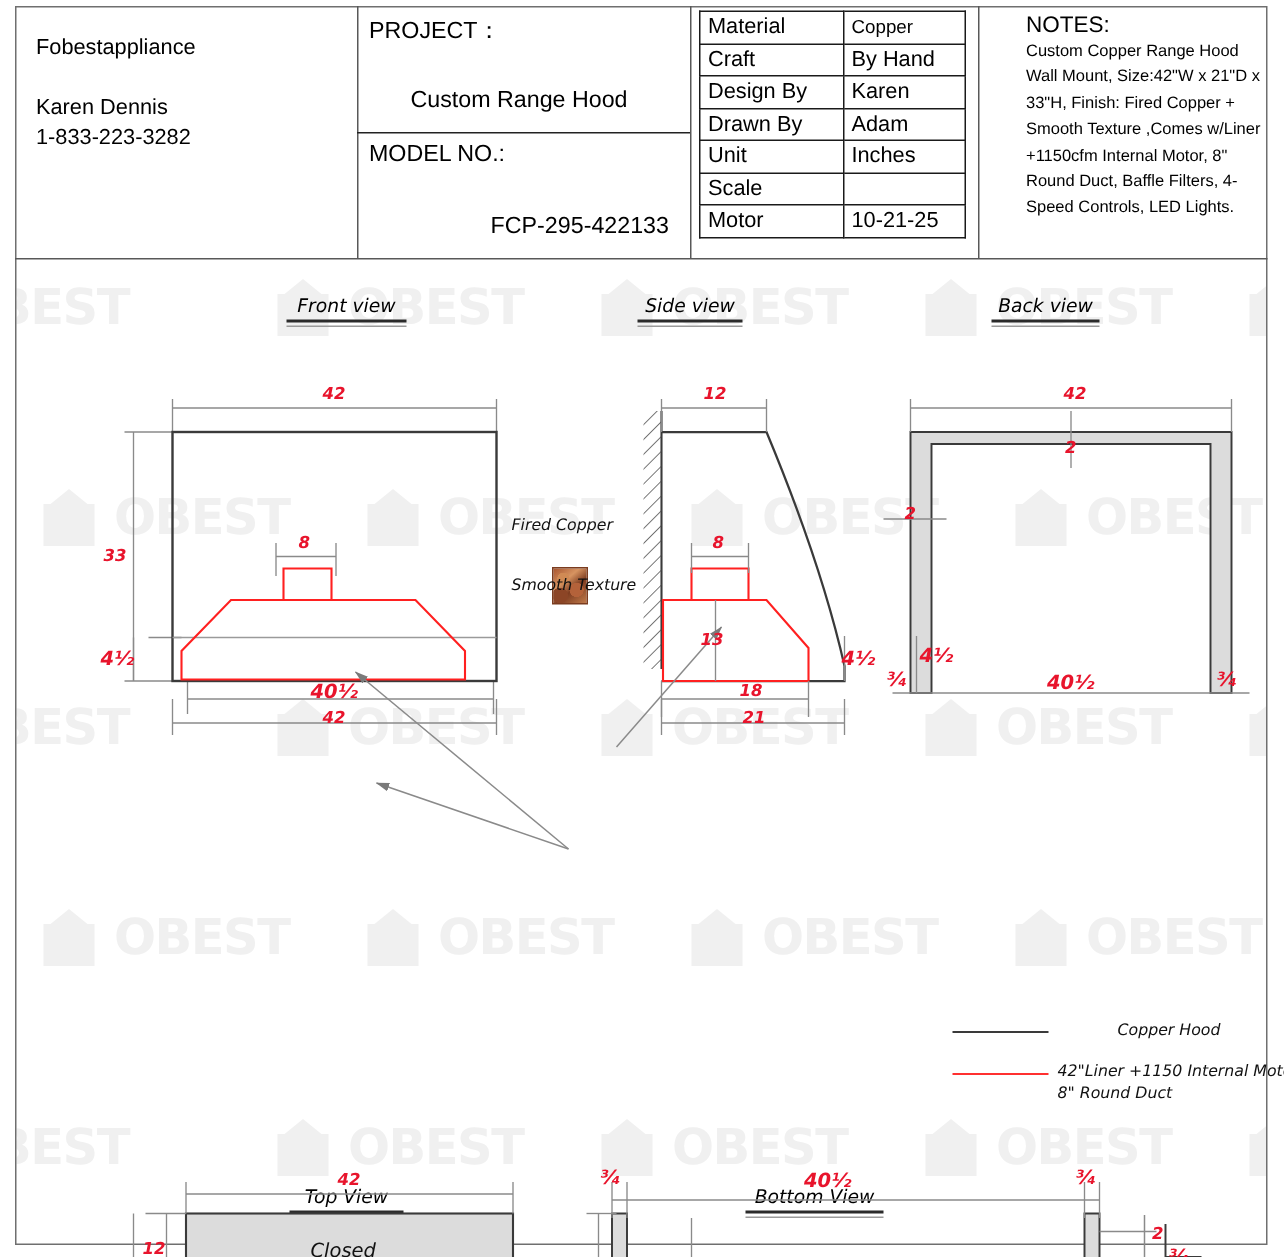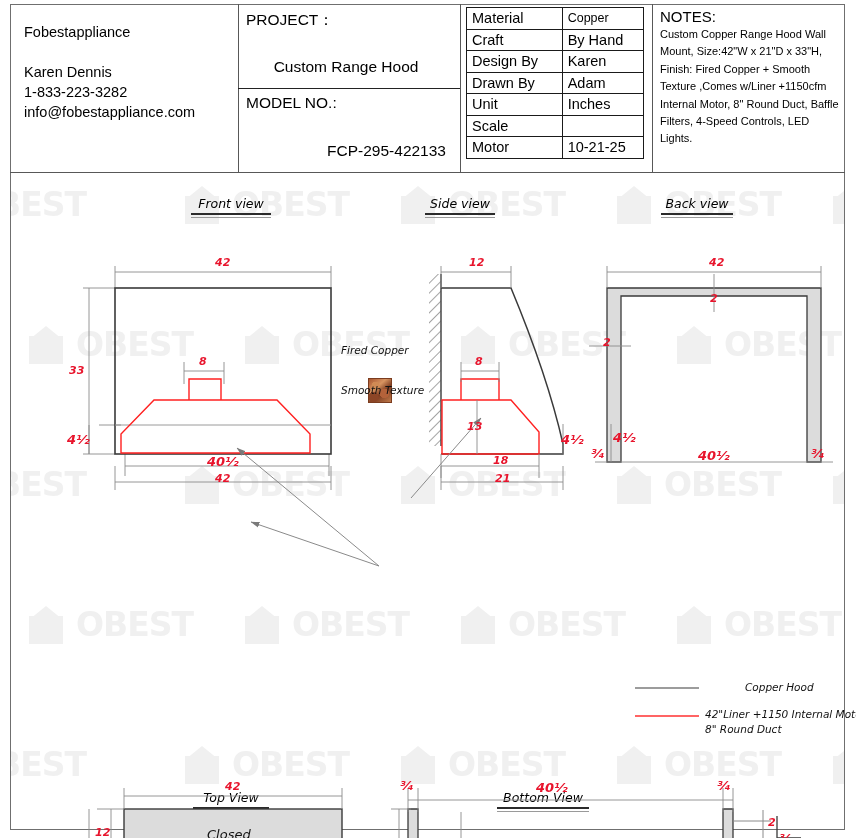--- a/index.html
+++ b/index.html
@@ -46,21 +46,21 @@
   
   .col-spec{left:450px;width:192px;}
   .spec-table{position:absolute;left:6px;top:3px;width:178px;border-collapse:collapse;}
   .spec-table td{border:1px solid #1a1a1a;height:20.5px;padding:0 0 0 5px;
                  font-size:14.5px;line-height:20.5px;white-space:nowrap;}
   .spec-table td.k{width:96px;}
   .spec-table td.v{width:80px;}
   .spec-table td.v.small{font-size:12.5px;}
 
   
-  .col-notes{left:642px;right:0;padding:4px 4px 0 8px;}
+  .col-notes{left:666px;right:0;padding:4px 4px 0 8px;}
   .notes-title{font-size:15px;line-height:18px;}
   .notes-body{font-size:11px;line-height:17.4px;}
 
   
   .draw{position:absolute;left:11px;top:176px;width:833px;height:653px;}
   .tb-bottom-line{position:absolute;left:10px;top:172px;width:835px;height:0;
                   border-top:1.6px solid #585858;}
 
   
   .vtitle{position:absolute;font-style:italic;font-size:12.5px;
@@ -182,21 +182,20 @@
 
   <div class="frame"></div>
 
   <div class="tb">
 
     <div class="tb-col col-company">
       <div class="company-name">Fobestappliance</div>
       <div class="company-block">
         <div>Karen Dennis</div>
         <div>1-833-223-3282</div>
-        <div>info@fobestappliance.com</div>
       </div>
     </div>
     <div class="vline" style="left:228px;height:168px;"></div>
 
     <div class="tb-col col-project">
       <div class="pp-top">
         <div class="pp-label">PROJECT：</div>
         <div class="pp-value">Custom Range Hood</div>
       </div>
       <div class="pp-sep"></div>

